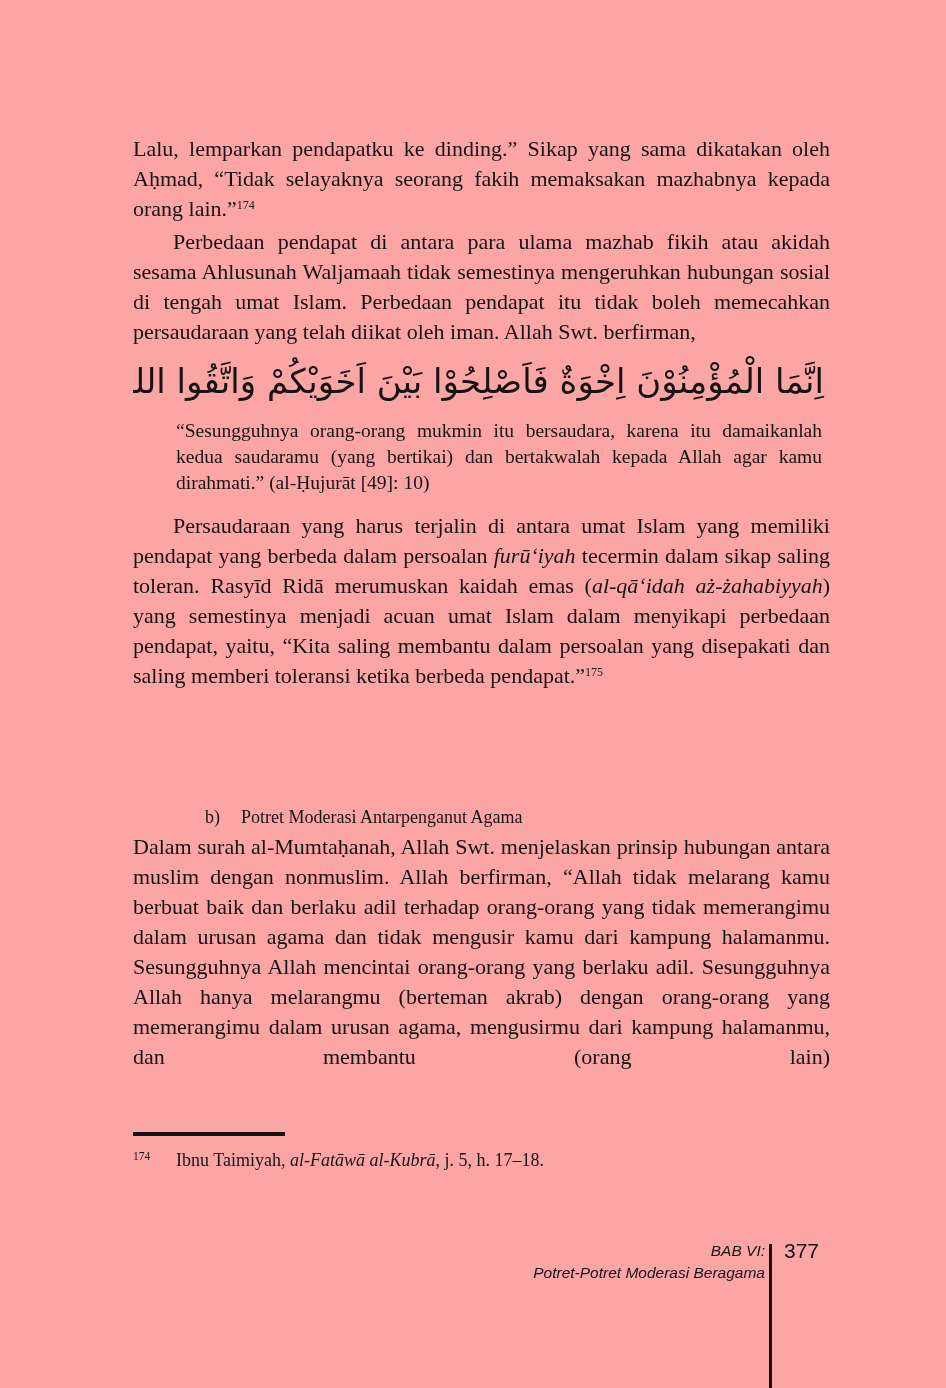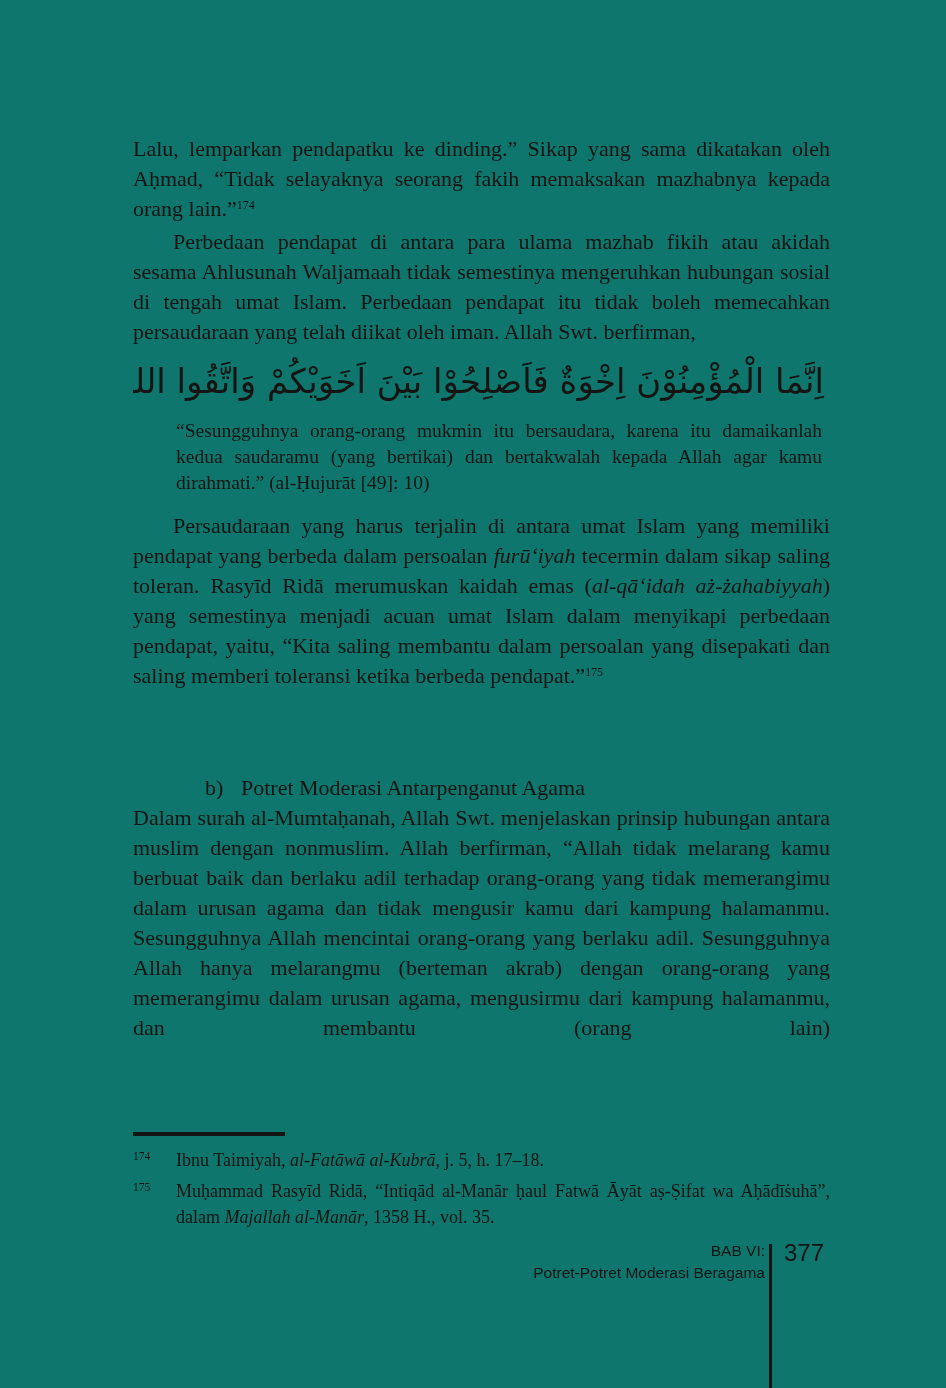--- a/index.html
+++ b/index.html
@@ -1,20 +1,20 @@
 <!DOCTYPE html>
 <html lang="id"><head>
 <meta charset="utf-8">
 <style>
   html,body{margin:0;padding:0;background:#e8e8e8;}
   .page{
     position:relative;
     width:946px;height:1388px;
     margin:0 auto;
-    background:#0f766e;
+    background:#fca5a5;
     color:#161412;
     font-family:"Liberation Serif","DejaVu Serif",serif;
     overflow:hidden;
   }
   .content{
     position:absolute;left:133px;top:134px;width:697px;height:988px;
     overflow:hidden;
   }
   p.body{
     margin:0 0 3px 0;
@@ -53,22 +53,22 @@
     vertical-align:middle;
     margin:0 12px 0 2px;
   }
   .quote{
     margin:0 8px 0 43px;
     font-size:19.5px;
     line-height:26px;
     text-align:justify;
   }
   .heading{
-    margin:82px 0 0 72px;
-    font-size:22px;
+    margin:111px 0 0 72px;
+    font-size:18px;
     line-height:30px;
   }
   .h-marker{display:inline-block;width:36px;}
   .footnotes{
     position:absolute;left:133px;top:1132px;width:697px;
     font-size:18px;
     line-height:26.5px;
   }
   .fn-rule{
     width:152px;height:4px;background:#141414;margin:0 0 7px 0;
@@ -84,29 +84,30 @@
     font-size:11.5px;
     vertical-align:6px;
   }
   .footer-chapter{
     position:absolute;right:181px;top:1240px;
     text-align:right;
     font-family:"Liberation Sans","DejaVu Sans",sans-serif;
     font-size:15.5px;
     line-height:22px;
     color:#141414;
+    font-style:italic;
   }
   .footer-bar{
     position:absolute;left:769px;top:1244px;
     width:3px;height:144px;background:#141414;
   }
   .footer-page{
     position:absolute;left:784px;top:1239px;
     font-family:"Liberation Sans","DejaVu Sans",sans-serif;
-    font-size:24px;
+    font-size:21px;
     color:#141414;
   }
 </style>
 </head>
 <body>
 
 <div class="page">
 
   <div class="content">
 
@@ -130,23 +131,20 @@
 
   </div>
 
   <div class="footnotes">
     <div class="fn-rule"></div>
 
     <div class="fn-item">
       <span class="fn-num">174</span><span><span>Ibnu Taimiyah, </span><i>al-Fatāwā al-Kubrā</i><span>, j. 5, h. 17–18.</span></span>
     </div>
 
-    <div class="fn-item">
-      <span class="fn-num">175</span><span><span>Muḥammad Rasyīd Ridā, “Intiqād al-Manār ḥaul Fatwā Āyāt aṣ-Ṣifat wa Aḥādīṡuhā”, dalam </span><i>Majallah al-Manār</i><span>, 1358 H., vol. 35.</span></span>
-    </div>
   </div>
 
   <div class="footer-chapter">
     <div>BAB VI:</div>
     <div>Potret-Potret Moderasi Beragama</div>
   </div>
 
   <div class="footer-bar"></div>
 
   <div class="footer-page">377</div>

